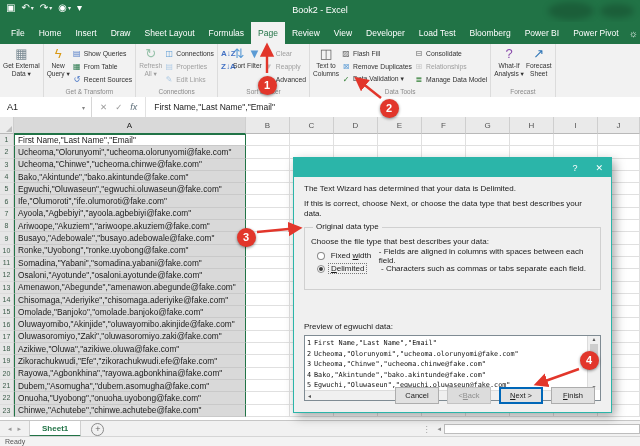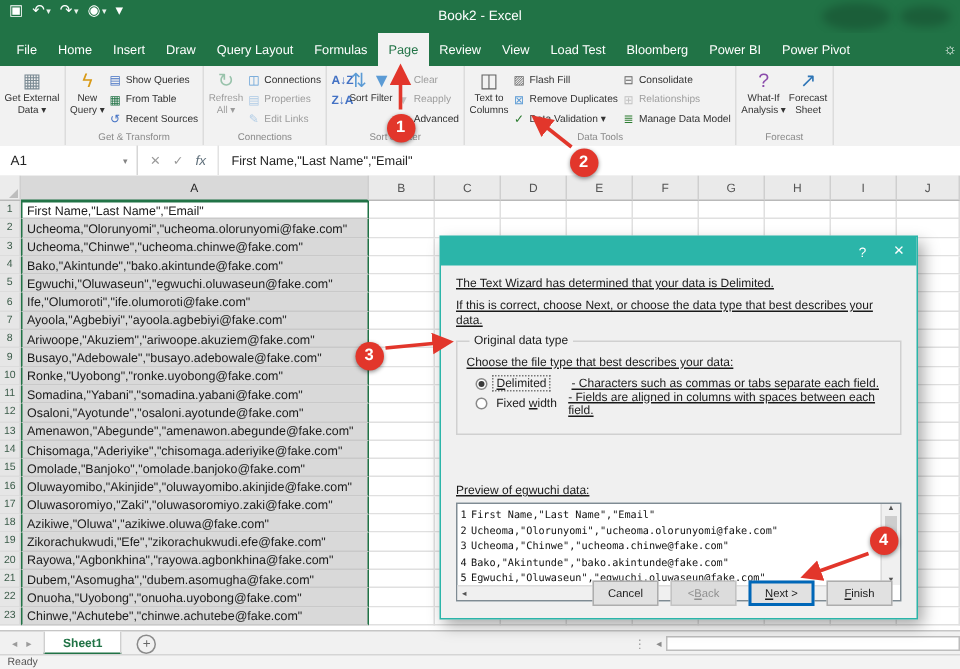--- a/index.html
+++ b/index.html
@@ -74,21 +74,21 @@
   .scrthumb{width:196px;height:10px;background:#fff;border:1px solid #bdbdbd;box-sizing:border-box;}
   .statusbar{position:absolute;left:0;top:436px;width:640px;height:10px;background:#f3f3f3;border-top:1px solid #d5d5d5;
              font-size:7px;color:#555;padding-left:5px;line-height:10px;}
   
   .dialog{position:absolute;left:293px;top:157px;width:319px;height:256px;background:#f0f0f0;
           border:1px solid var(--dialog-teal);box-shadow:3px 4px 10px rgba(0,0,0,.35);box-sizing:border-box;z-index:20;}
   .dlg-title{height:19px;background:var(--dialog-teal);color:#fff;display:flex;align-items:center;
              padding:0 8px;font-size:8.5px;}
   .dlg-ctl{margin-left:18px;font-size:9px;}
   .dlg-ctl.first{margin-left:auto;}
-  .dlg-body{position:relative;padding:7px 10px 0 10px;font-size:8px;color:#1a1a1a;text-decoration:underline;}
+  .dlg-body{position:relative;padding:7px 10px 0 10px;font-size:8px;color:#1a1a1a;}
   .dlg-line{margin-bottom:5px;line-height:10px;}
   .groupbox{position:relative;border:1px solid #d0d0d0;margin-top:8px;height:52px;padding:9px 6px 0 6px;box-sizing:content-box;}
   .gb-label{position:absolute;top:-6px;left:8px;background:#f0f0f0;padding:0 3px;font-size:8px;}
   .gb-choose{margin-bottom:3px;}
   .radio-row{display:flex;align-items:center;height:13px;}
   .radio{width:8px;height:8px;border:1px solid #8a8a8a;border-radius:50%;margin:0 4px 0 6px;background:#fff;
          display:inline-flex;align-items:center;justify-content:center;box-sizing:border-box;}
   .radio.sel::after{content:"";width:4px;height:4px;border-radius:50%;background:#3b3b3b;}
   .radio-label{width:52px;}
   .radio-label .lbl-in{display:inline-block;padding:0 2px;}
@@ -147,25 +147,26 @@
     <div class="win-title">Book2 - Excel</div>
     <div class="blur-blob" style="left:548px;top:2px;width:46px;height:18px;"></div>
     <div class="blur-blob" style="left:600px;top:4px;width:34px;height:14px;"></div>
   </div>
 
   <div class="tabrow" id="tabrow">
       <div class="rtab">File</div>
       <div class="rtab">Home</div>
       <div class="rtab">Insert</div>
       <div class="rtab">Draw</div>
-      <div class="rtab">Query Layout</div>
+      <div class="rtab">Sheet Layout</div>
       <div class="rtab">Formulas</div>
       <div class="rtab active">Page</div>
       <div class="rtab">Review</div>
       <div class="rtab">View</div>
+      <div class="rtab">Developer</div>
       <div class="rtab">Load Test</div>
       <div class="rtab">Bloomberg</div>
       <div class="rtab">Power BI</div>
       <div class="rtab">Power Pivot</div>
       <div class="tellme">☼</div>
     </div>
 
   <div class="ribbon" id="ribbon">
       <div class="rgroup">
         <div class="rg-content">
@@ -653,28 +654,28 @@
       <span class="dlg-ctl">✕</span>
     </div>
     <div class="dlg-body">
       <div class="dlg-line">The Text Wizard has determined that your data is Delimited.</div>
       <div class="dlg-line">If this is correct, choose Next, or choose the data type that best describes your data.</div>
       <div class="groupbox">
         <span class="gb-label">Original data type</span>
         <div class="gb-choose">Choose the file type that best describes your data:</div>
         <div id="radios">
             <div class="radio-row">
+              <span class="radio"></span>
+              <span class="radio-label"><span class="lbl-in">Fixed <u>w</u>idth</span></span>
+              <span class="radio-desc">- Fields are aligned in columns with spaces between each field.</span>
+            </div>
+            <div class="radio-row">
               <span class="radio sel"></span>
               <span class="radio-label focus"><span class="lbl-in"><u>D</u>elimited</span></span>
               <span class="radio-desc">- Characters such as commas or tabs separate each field.</span>
-            </div>
-            <div class="radio-row">
-              <span class="radio"></span>
-              <span class="radio-label"><span class="lbl-in">Fixed <u>w</u>idth</span></span>
-              <span class="radio-desc">- Fields are aligned in columns with spaces between each field.</span>
             </div>
           </div>
       </div>
       <div class="preview-label">Preview of egwuchi data:</div>
       <div class="preview-wrap">
         <div class="preview-lines" id="plines">
             <div class="pline"><span class="pnum">1</span><span>First Name,"Last Name","Email"</span></div>
             <div class="pline"><span class="pnum">2</span><span>Ucheoma,"Olorunyomi","ucheoma.olorunyomi@fake.com"</span></div>
             <div class="pline"><span class="pnum">3</span><span>Ucheoma,"Chinwe","ucheoma.chinwe@fake.com"</span></div>
             <div class="pline"><span class="pnum">4</span><span>Bako,"Akintunde","bako.akintunde@fake.com"</span></div>

